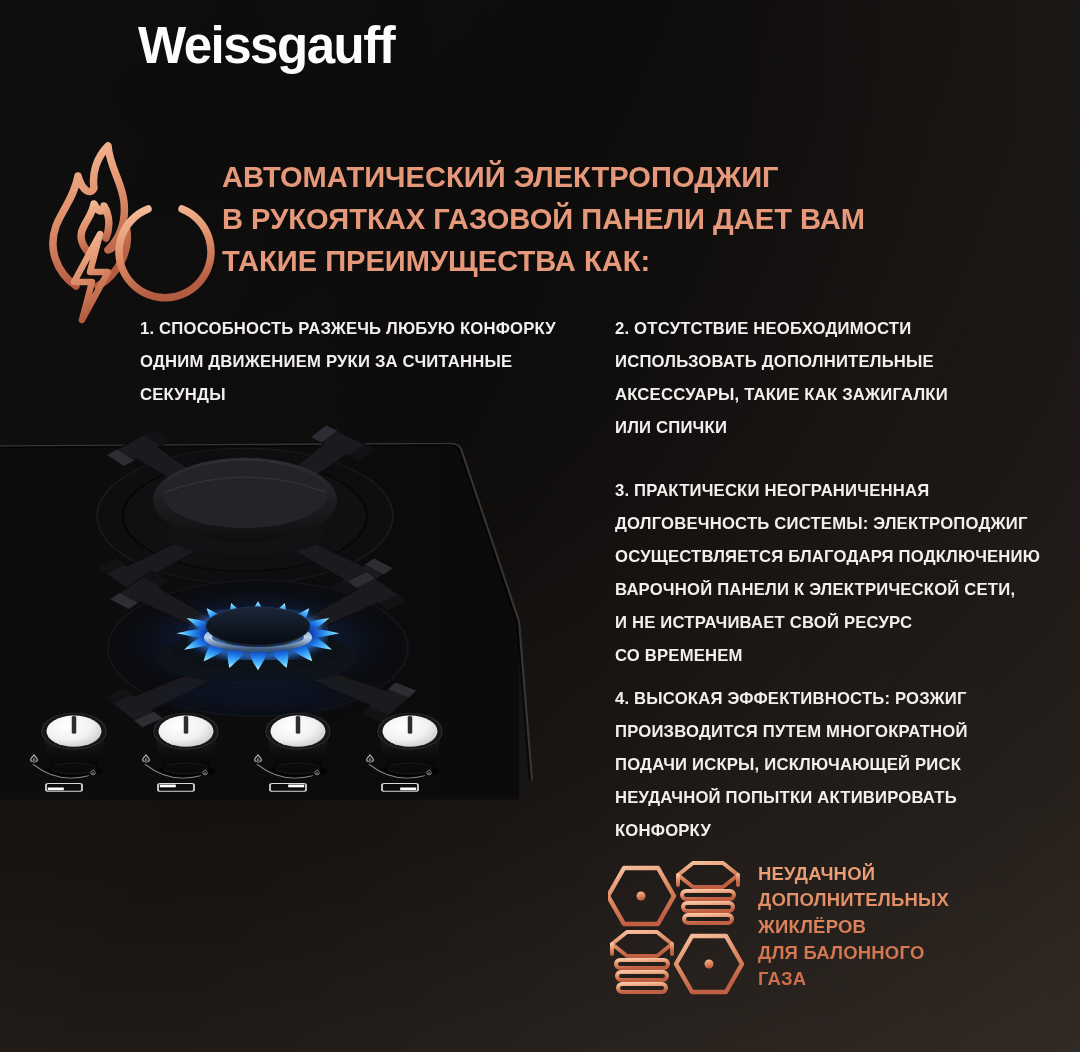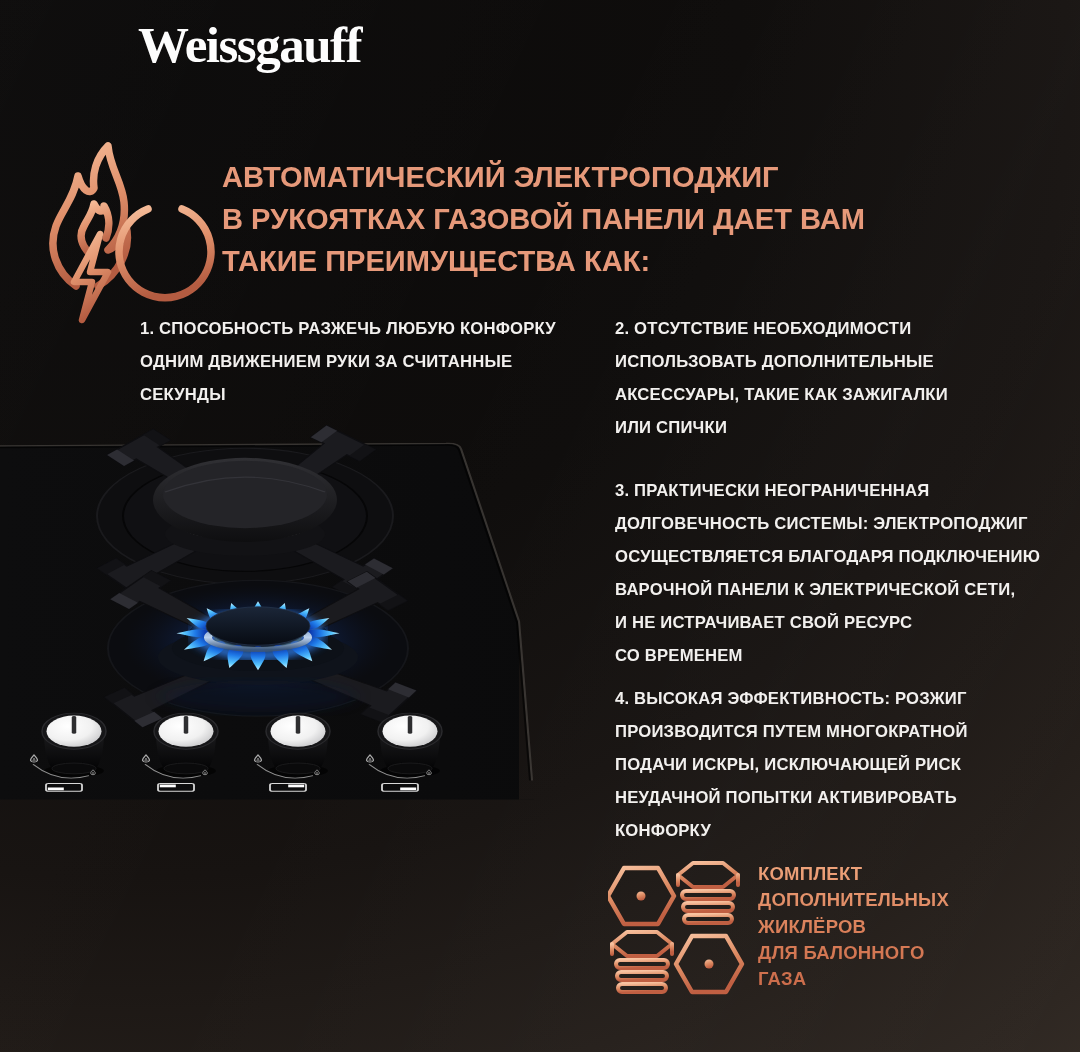--- a/index.html
+++ b/index.html
@@ -5,21 +5,21 @@
   html,body{margin:0;padding:0;background:#000;}
   .canvas{
     position:relative;width:1080px;height:1052px;overflow:hidden;
     font-family:"Liberation Sans","DejaVu Sans",sans-serif;
     background:
       linear-gradient(115deg, rgba(255,255,255,0.015) 0%, rgba(255,255,255,0) 40%, rgba(255,255,255,0.02) 70%, rgba(255,255,255,0) 100%),
       radial-gradient(150% 130% at 12% 8%, #0b0a0a 0%, #0f0d0c 38%, #171311 58%, #241e1a 76%, #2e2722 88%, #3a312a 100%);
   }
   .abs{position:absolute;}
   .logo{
-    left:138px;top:16px;color:#fdfdfd;font-size:51px;font-weight:700;letter-spacing:-1.5px;font-family:Liberation Serif, serif;
+    left:138px;top:16px;color:#fdfdfd;font-size:51px;font-weight:700;letter-spacing:-1.5px;
   }
   .headline{
     left:222px;top:156px;width:720px;
     color:#e6997a;font-size:30px;line-height:42px;font-weight:700;
     white-space:pre-line;letter-spacing:0px;transform:scaleX(.97);transform-origin:left top;
   }
   .benefit{
     color:#f2f0ee;font-size:17px;line-height:33px;font-weight:700;
     white-space:pre-line;letter-spacing:.2px;transform:scaleX(.98);transform-origin:left top;
   }
@@ -266,19 +266,19 @@
         <rect x="5" y="42" width="50" height="8" rx="4"></rect>
         <rect x="6" y="54" width="48" height="8" rx="4"></rect>
       </g>
     </defs>
     <use href="#hexNut" transform="translate(0,9)"></use>
     <use href="#jetStack" transform="translate(70,3)"></use>
     <use href="#jetStack" transform="translate(4,72)"></use>
     <use href="#hexNut" transform="translate(68,77)"></use>
   </svg>
 
-  <div class="abs jets-text">КОМПЛЕКТ
+  <div class="abs jets-text">НЕУДАЧНОЙ
 ДОПОЛНИТЕЛЬНЫХ
 ЖИКЛЁРОВ
 ДЛЯ БАЛОННОГО
 ГАЗА</div>
 
 </div>
 
 </body></html>

